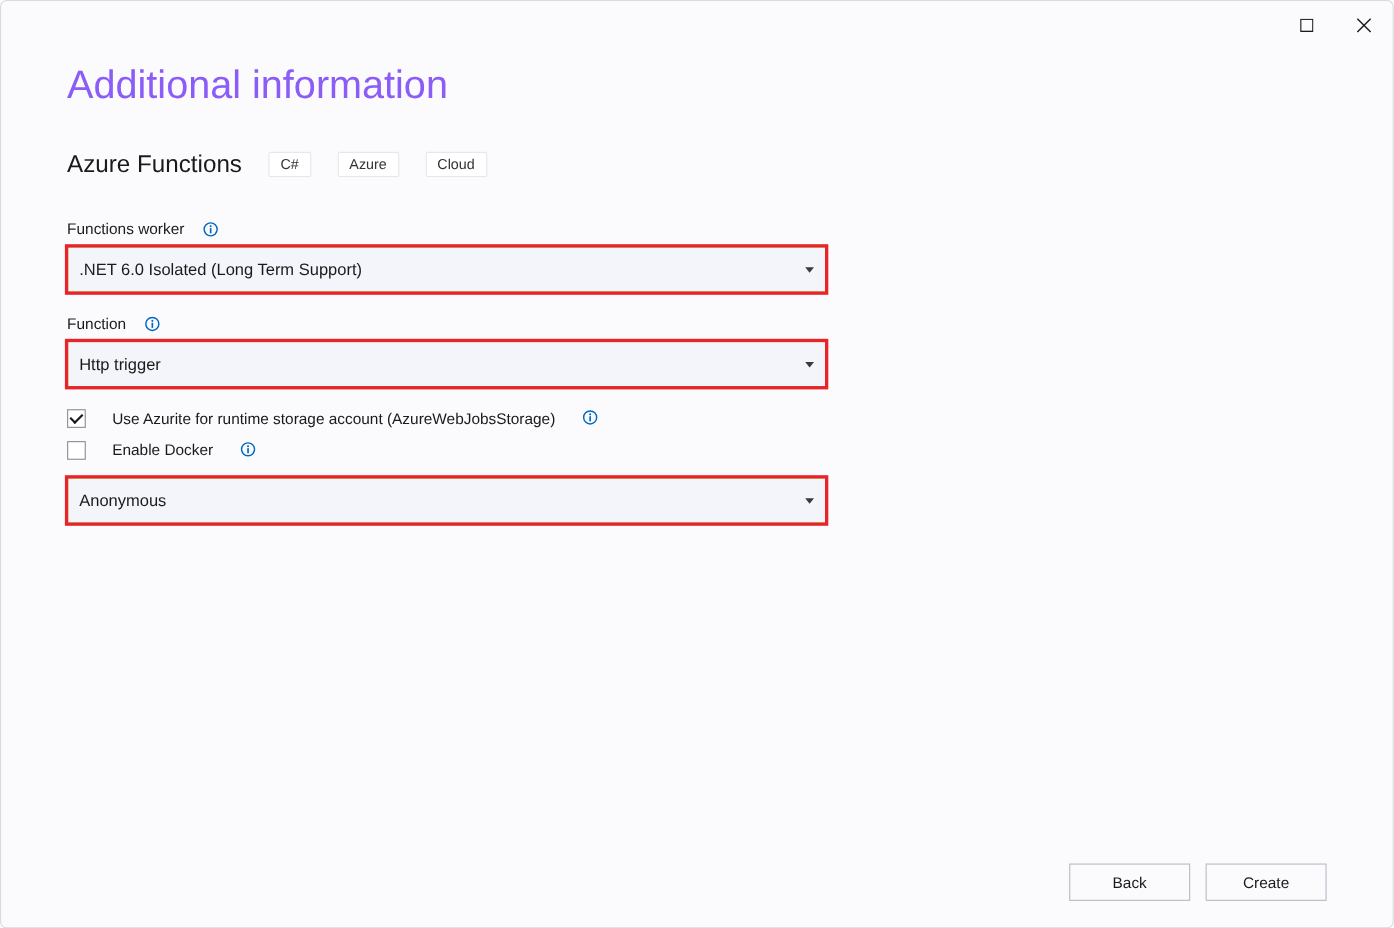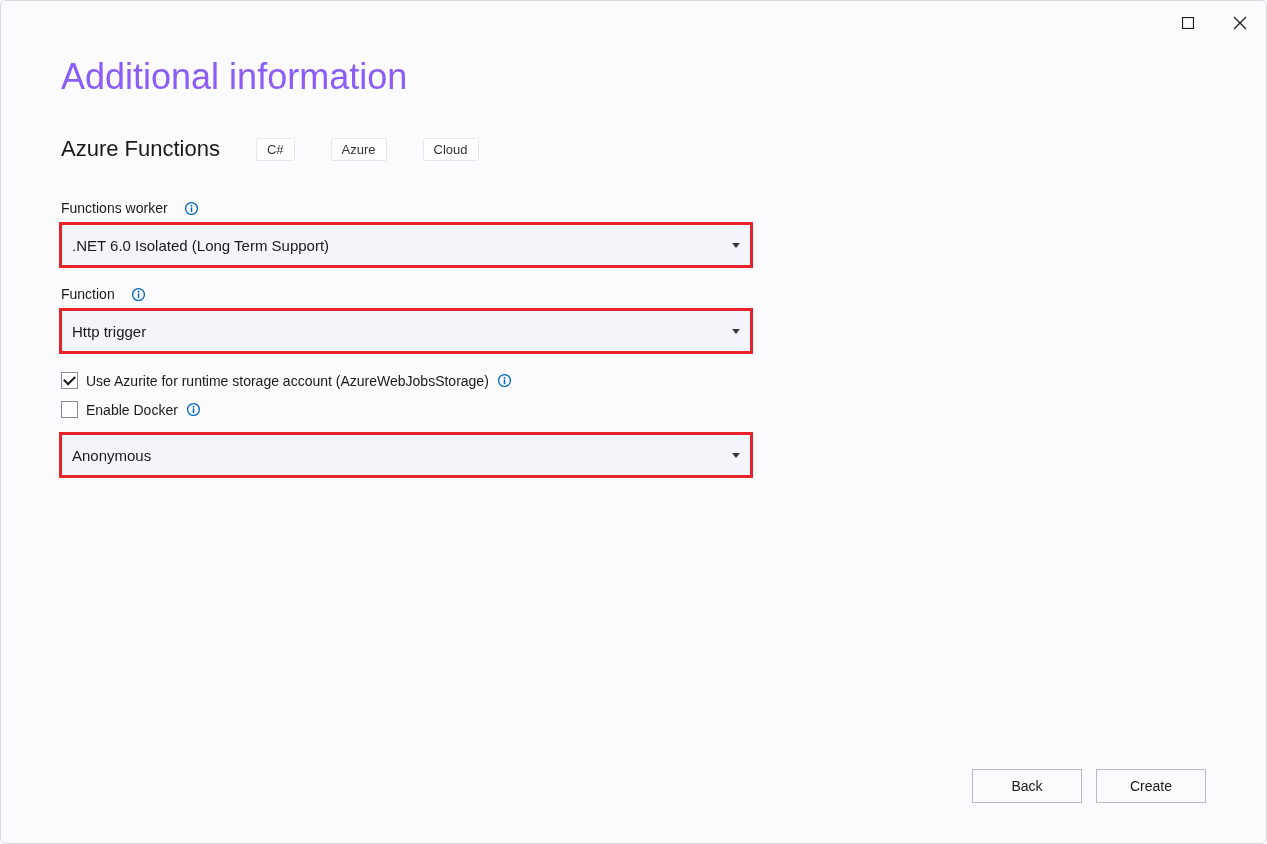--- a/index.html
+++ b/index.html
@@ -34,21 +34,21 @@
     }
     .page-title {
       font-size: 36px;
       font-weight: 400;
       color: #8b5cf6;
       margin-bottom: 38px;
     }
     .subtitle-row {
       display: flex;
       align-items: center;
-      gap: 36px;
+      gap: 24px;
       margin-bottom: 38px;
     }
     .subtitle {
       font-size: 22px;
       font-weight: 400;
       color: #1a1a1a;
     }
     .tag {
       font-size: 13px;
       color: #333;
@@ -90,43 +90,43 @@
       outline-offset: -1px;
     }
     .caret {
       width: 0; height: 0;
       border-left: 4px solid transparent;
       border-right: 4px solid transparent;
       border-top: 5px solid #3a3a3a;
     }
     .checkbox-row {
       display: flex;
-      align-items: center;
-      gap: 8px;
+      align-items: flex-start;
+      gap: 24px;
       margin-bottom: 12px;
     }
     .checkbox {
       width: 17px; height: 17px;
       border: 1px solid #8a8a96;
       background: #fff;
       display: inline-flex;
       align-items: center;
       justify-content: center;
       cursor: pointer;
     }
     .checkbox.checked::after {
       content: "";
       width: 9px; height: 5px;
       border-left: 2px solid #1a1a1a;
       border-bottom: 2px solid #1a1a1a;
       transform: rotate(-45deg) translate(1px,-1px);
     }
     .footer {
       position: absolute;
-      bottom: 40px;
+      bottom: 24px;
       right: 60px;
       display: flex;
       gap: 14px;
     }
     .btn {
       width: 110px;
       height: 34px;
       background: #fbfbfd;
       border: 1px solid #b9b9c7;
       font-size: 14px;

